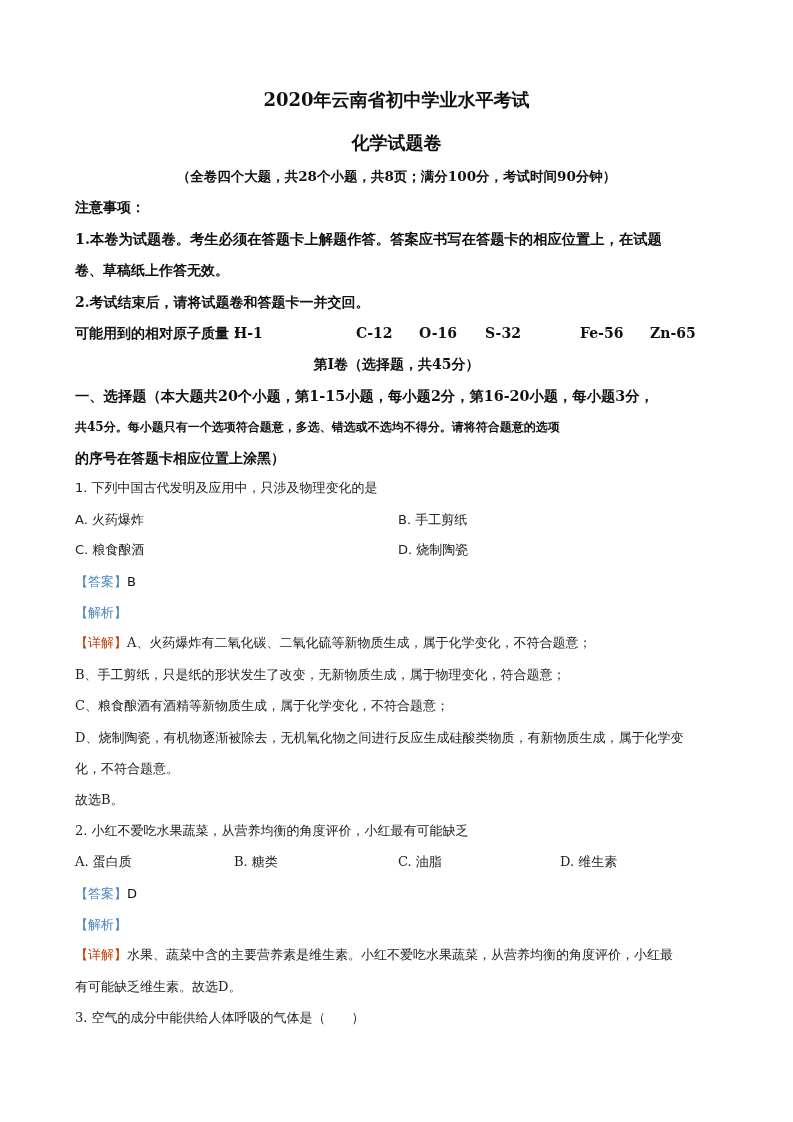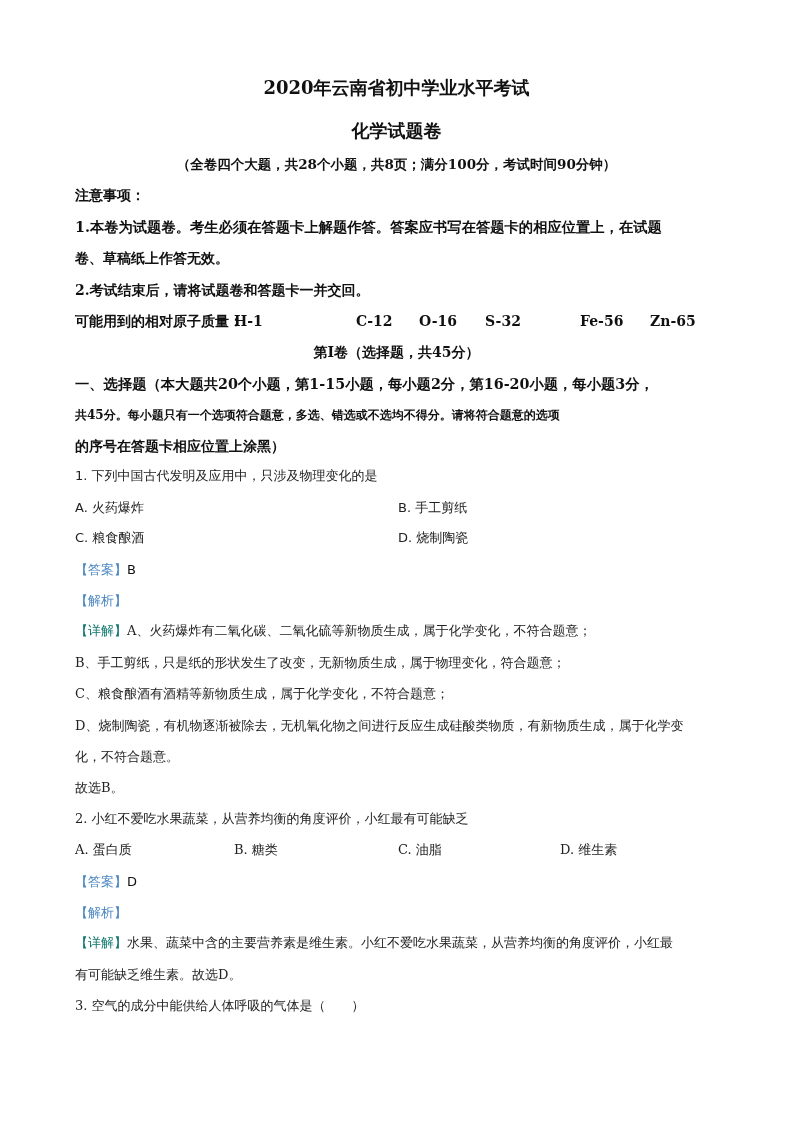--- a/index.html
+++ b/index.html
@@ -10,21 +10,21 @@
     body {
       width: 793px;
       height: 1122px;
       position: relative;
       overflow: hidden;
       color: #111111;
       font-family: "DejaVu Serif", "Liberation Serif", serif;
     }
     .page {
       position: absolute;
-      left: 0; top: 4px;
+      left: 0; top: 16px;
       width: 793px;
       height: 877px;
     }
     .line {
       position: absolute;
       left: 75px;
       white-space: nowrap;
       font-size: 14px;
       line-height: 20px;
     }
@@ -69,21 +69,21 @@
     .tag-val {
       font-family: "DejaVu Sans", "Liberation Sans", sans-serif;
       font-size: 13px;
       color: #111;
     }
     .detail {
       font-family: "DejaVu Serif", "Liberation Serif", serif;
       font-size: 13px;
       color: #222;
     }
-    .detail .label { color: #0f766e; }
+    .detail .label { color: #c2410c; }
   </style>
 </head>
 <body>
 
 <div class="page">
 
   <div class="title" style="top:72px;">2020年云南省初中学业水平考试</div>
   <div class="title" style="top:115px;">化学试题卷</div>
   <div class="subtitle-note" style="top:150px;">（全卷四个大题，共28个小题，共8页；满分100分，考试时间90分钟）</div>
 

